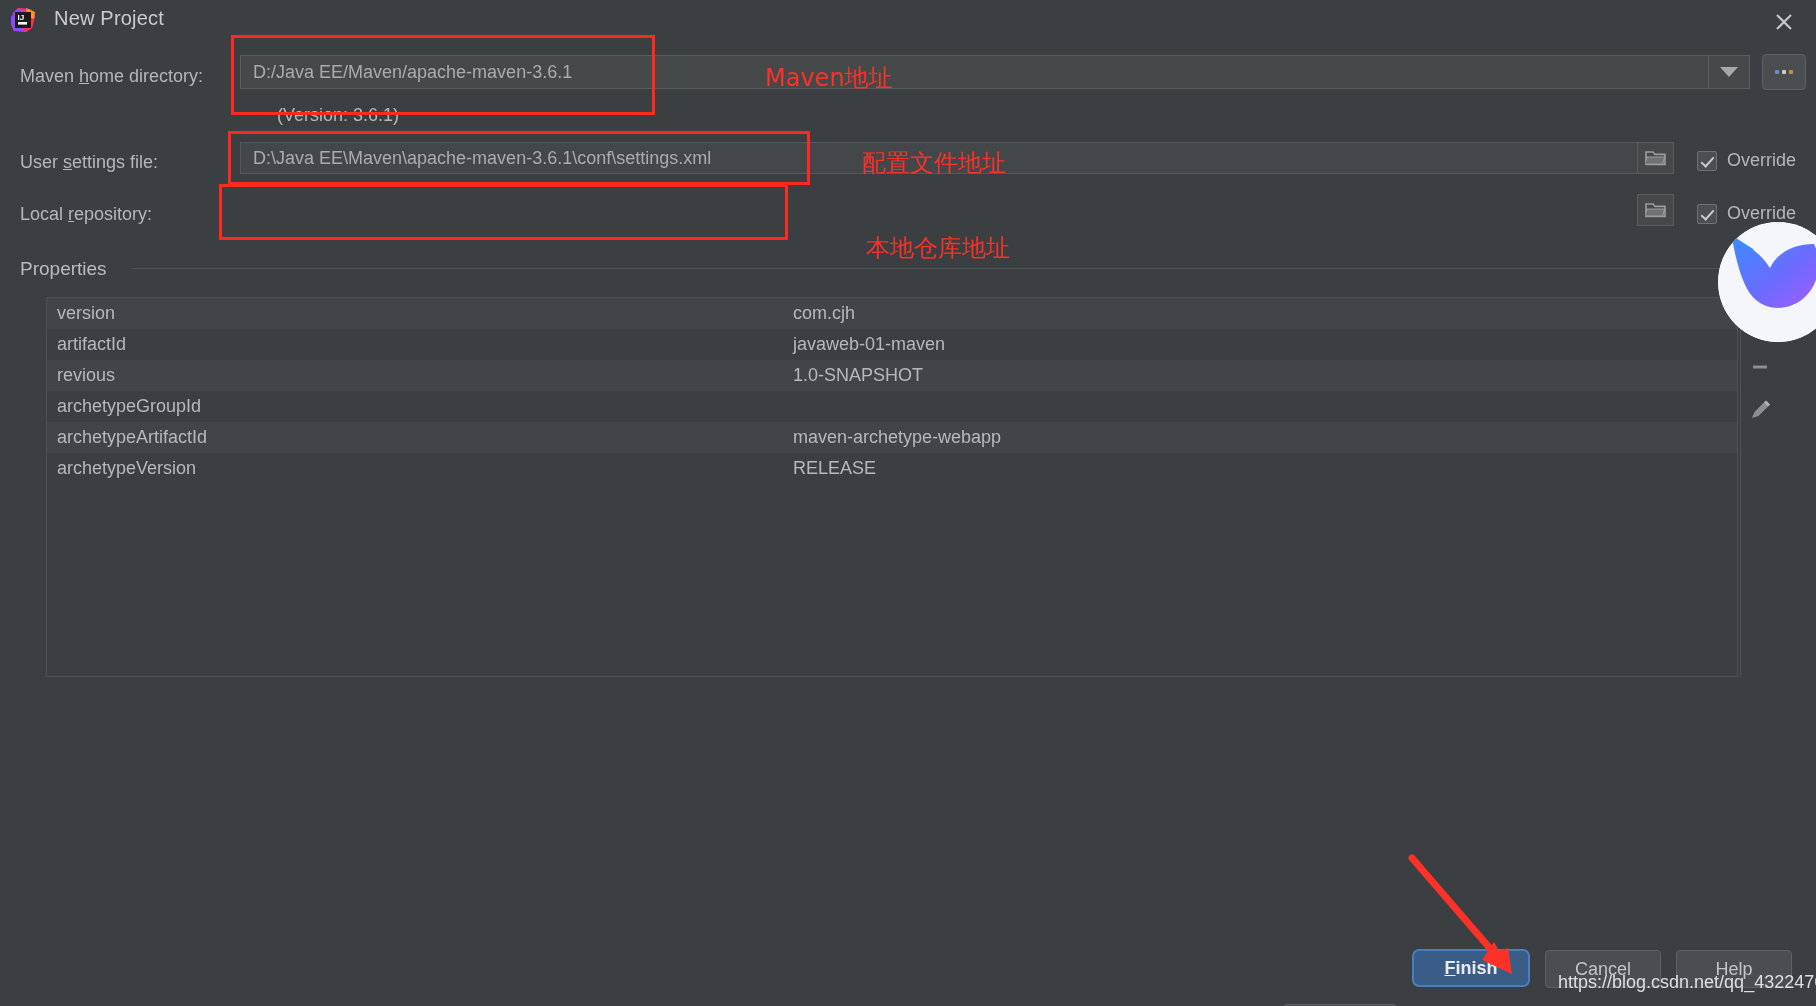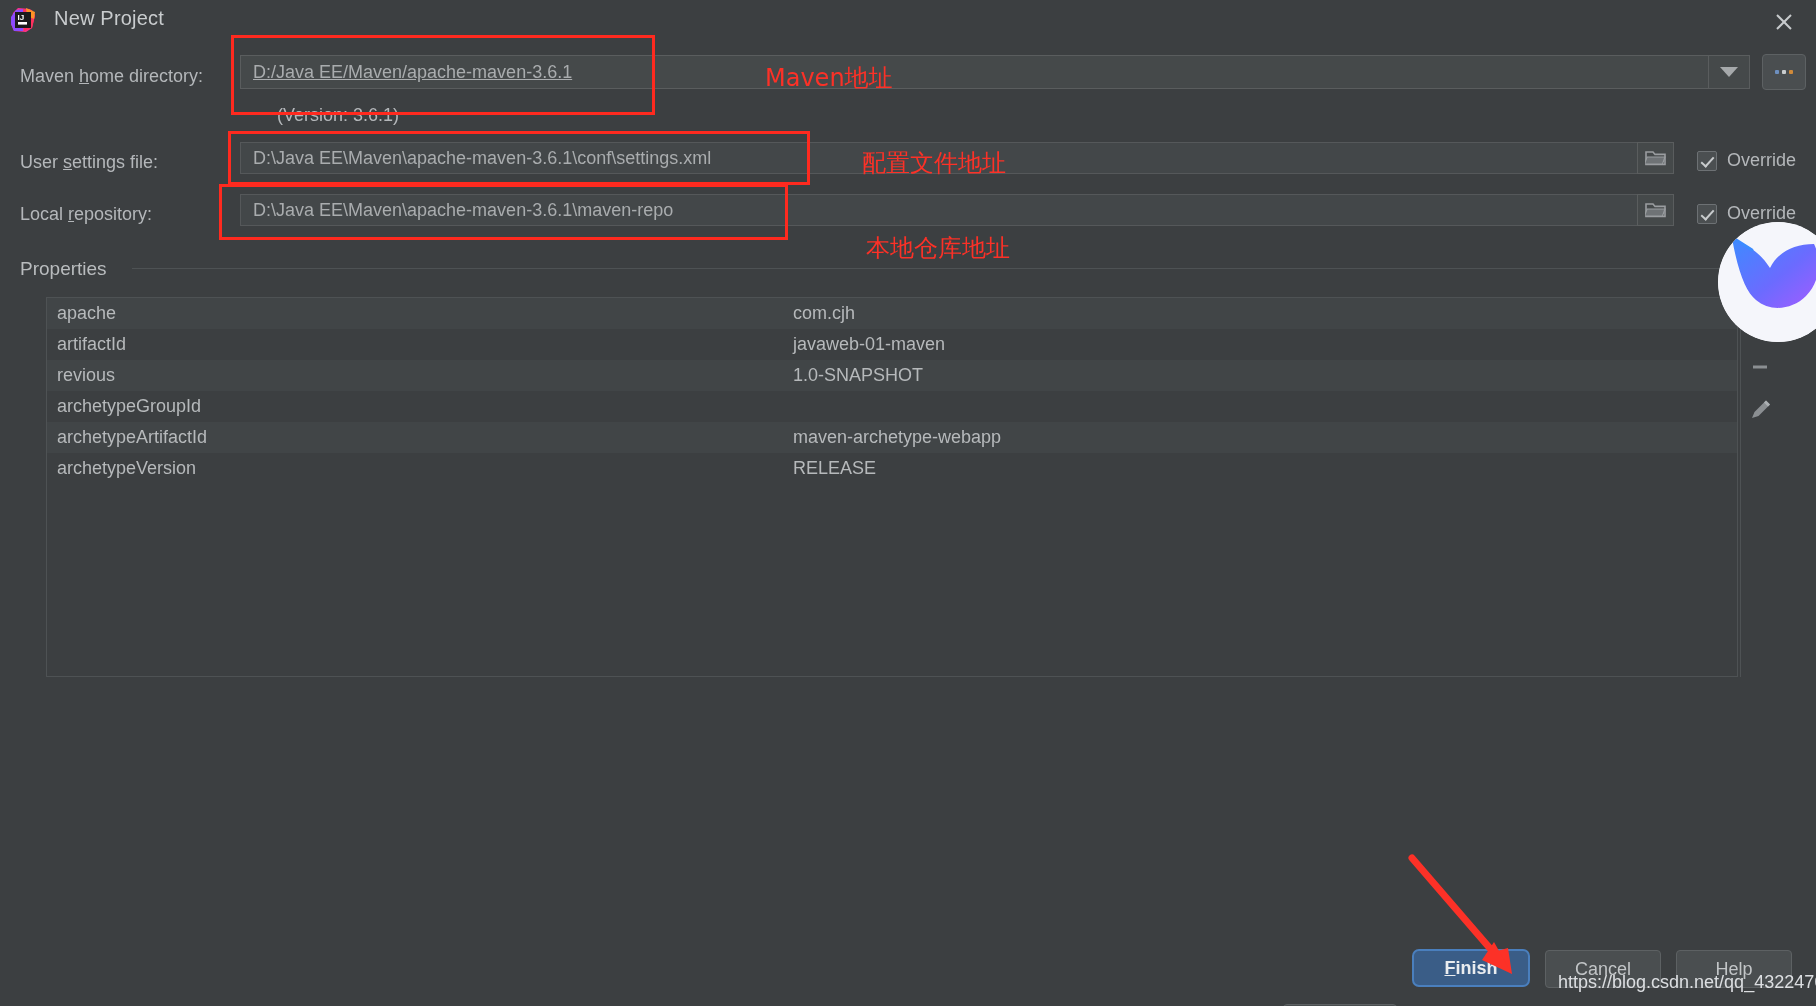--- a/index.html
+++ b/index.html
@@ -230,21 +230,21 @@
       <svg width="28" height="28" viewBox="0 0 28 28">
         <line x1="7" y1="7" x2="21" y2="21" stroke="#c8cbcd" stroke-width="2"></line>
         <line x1="21" y1="7" x2="7" y2="21" stroke="#c8cbcd" stroke-width="2"></line>
       </svg>
     </div>
   </div>
 
   <div class="label" style="left:20px; top:66px;">
     <span>Maven </span><u>h</u><span>ome directory:</span>
   </div>
-  <div class="field" style="left:240px; top:55px; width:1480px; height:34px;text-decoration:underline;">
+  <div class="field" style="left:240px; top:55px; width:1480px; height:34px;">
     <span>D:/Java EE/Maven/apache-maven-3.6.1</span>
   </div>
   <div class="combo-arrow" style="left:1708px; top:55px; width:42px; height:34px;">
     <span class="tri-down"></span>
   </div>
   <div class="browse-btn" style="left:1762px; top:54px; width:44px; height:36px;">
     <span class="ellipsis-dots">
       <i style="background:#6d8fbf"></i>
         <i style="background:#c9ccce"></i>
         <i style="background:#d08a3a"></i>
@@ -265,40 +265,37 @@
     </svg>
   </div>
   <div class="override" style="left:1697px; top:150px;">
     <span class="checkbox"></span>
     <span class="override-label">Override</span>
   </div>
 
   <div class="label" style="left:20px; top:204px;">
     <span>Local </span><u>r</u><span>epository:</span>
   </div>
-  <div class="field flat" style="left:240px; top:194px; width:1425px; height:32px;">
-    <span>D:\Java EE\Maven\apache-maven-3.6.1\maven-repo</span>
-  </div>
   <div class="folder-btn" style="left:1637px; top:194px; width:37px; height:32px;">
     <svg width="22" height="18" viewBox="0 0 22 18">
       <path d="M1 3 h7 l2 2.4 h10 v10 h-19 z" fill="none" stroke="#9a9da0" stroke-width="1.6"></path>
       <path d="M2 8 h18 l-2.5 7 h-18 z" fill="#6f7376" stroke="#9a9da0" stroke-width="1.2"></path>
     </svg>
   </div>
   <div class="override" style="left:1697px; top:203px;">
     <span class="checkbox"></span>
     <span class="override-label">Override</span>
   </div>
 
   <div class="group-title" style="left:20px; top:258px;">Properties</div>
   <div class="group-line" style="left:132px; top:268px; width:1646px;"></div>
 
   <div class="table" id="props-table">
       <div class="trow alt">
-        <div class="tcell-key">apache</div>
+        <div class="tcell-key">version</div>
         <div class="tcell-val">com.cjh</div>
       </div>
       <div class="trow">
         <div class="tcell-key">artifactId</div>
         <div class="tcell-val">javaweb-01-maven</div>
       </div>
       <div class="trow alt">
         <div class="tcell-key">revious</div>
         <div class="tcell-val">1.0-SNAPSHOT</div>
       </div>

